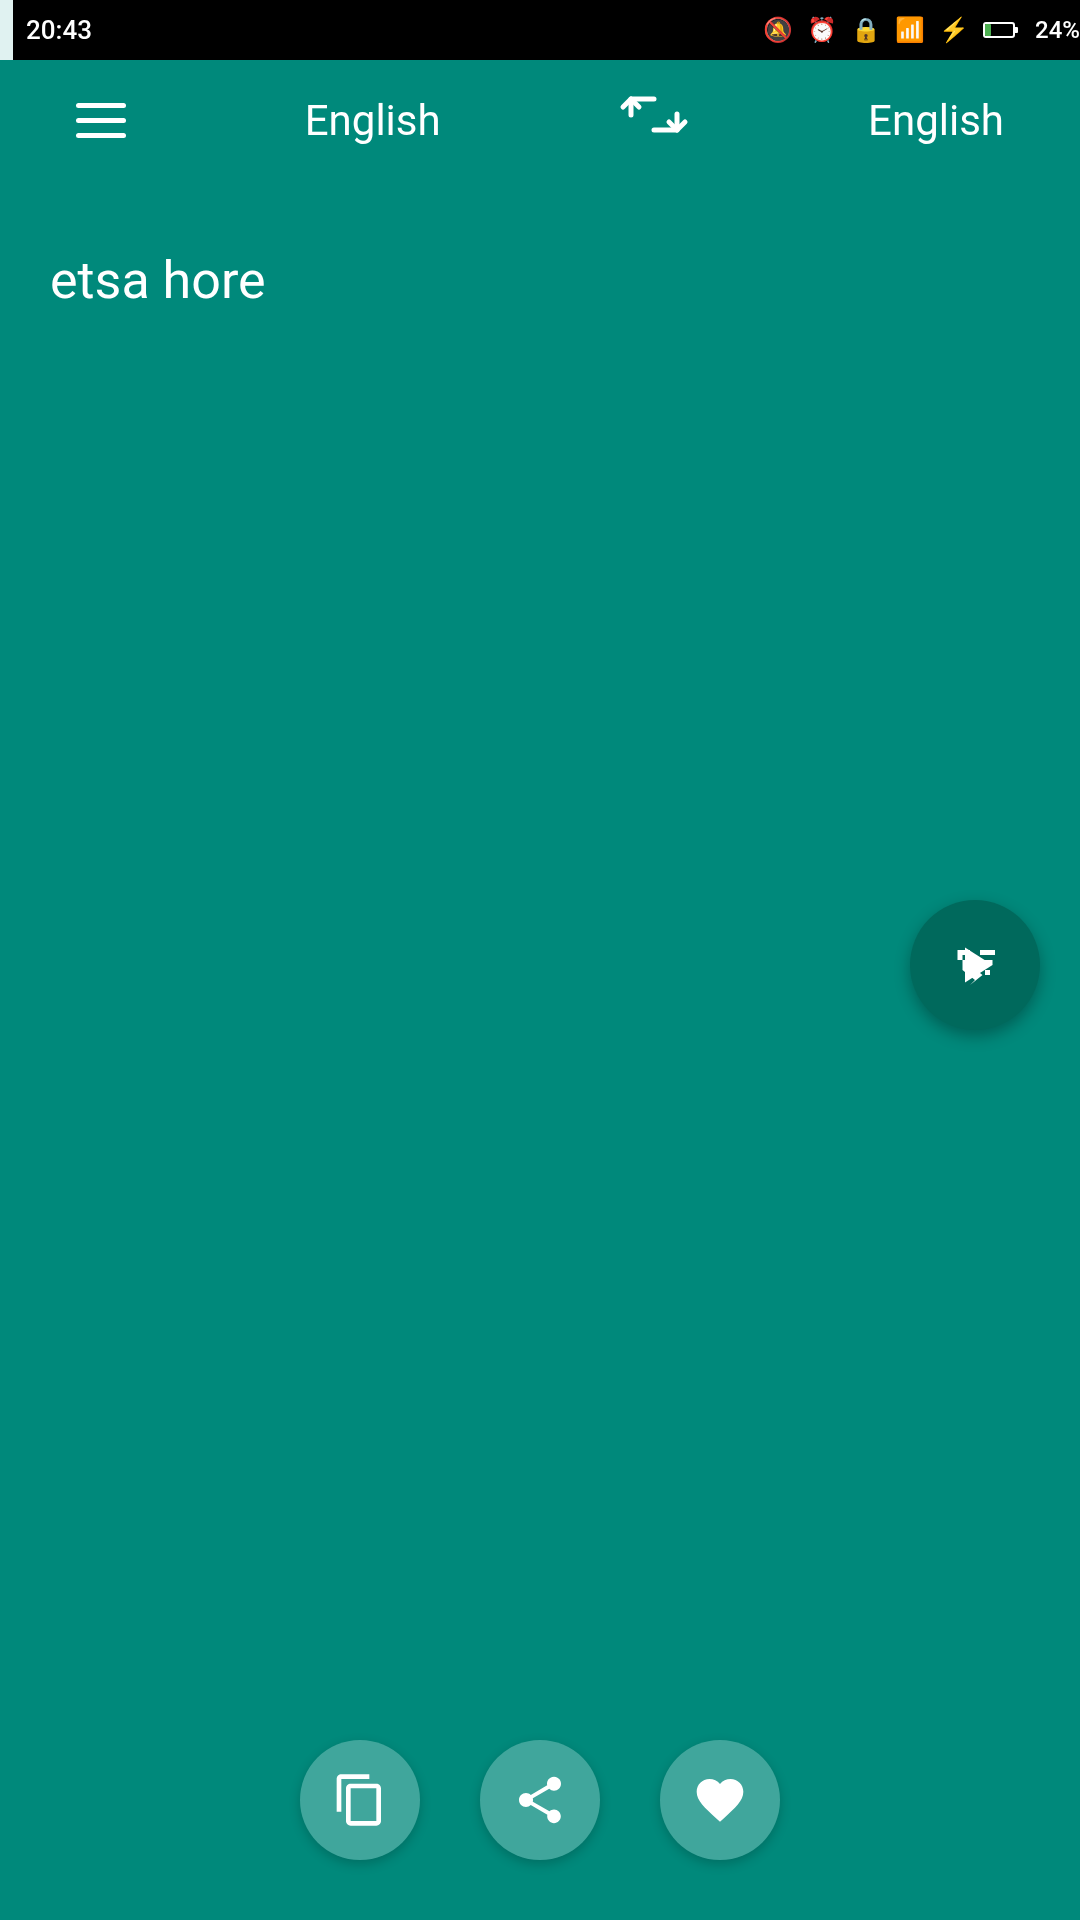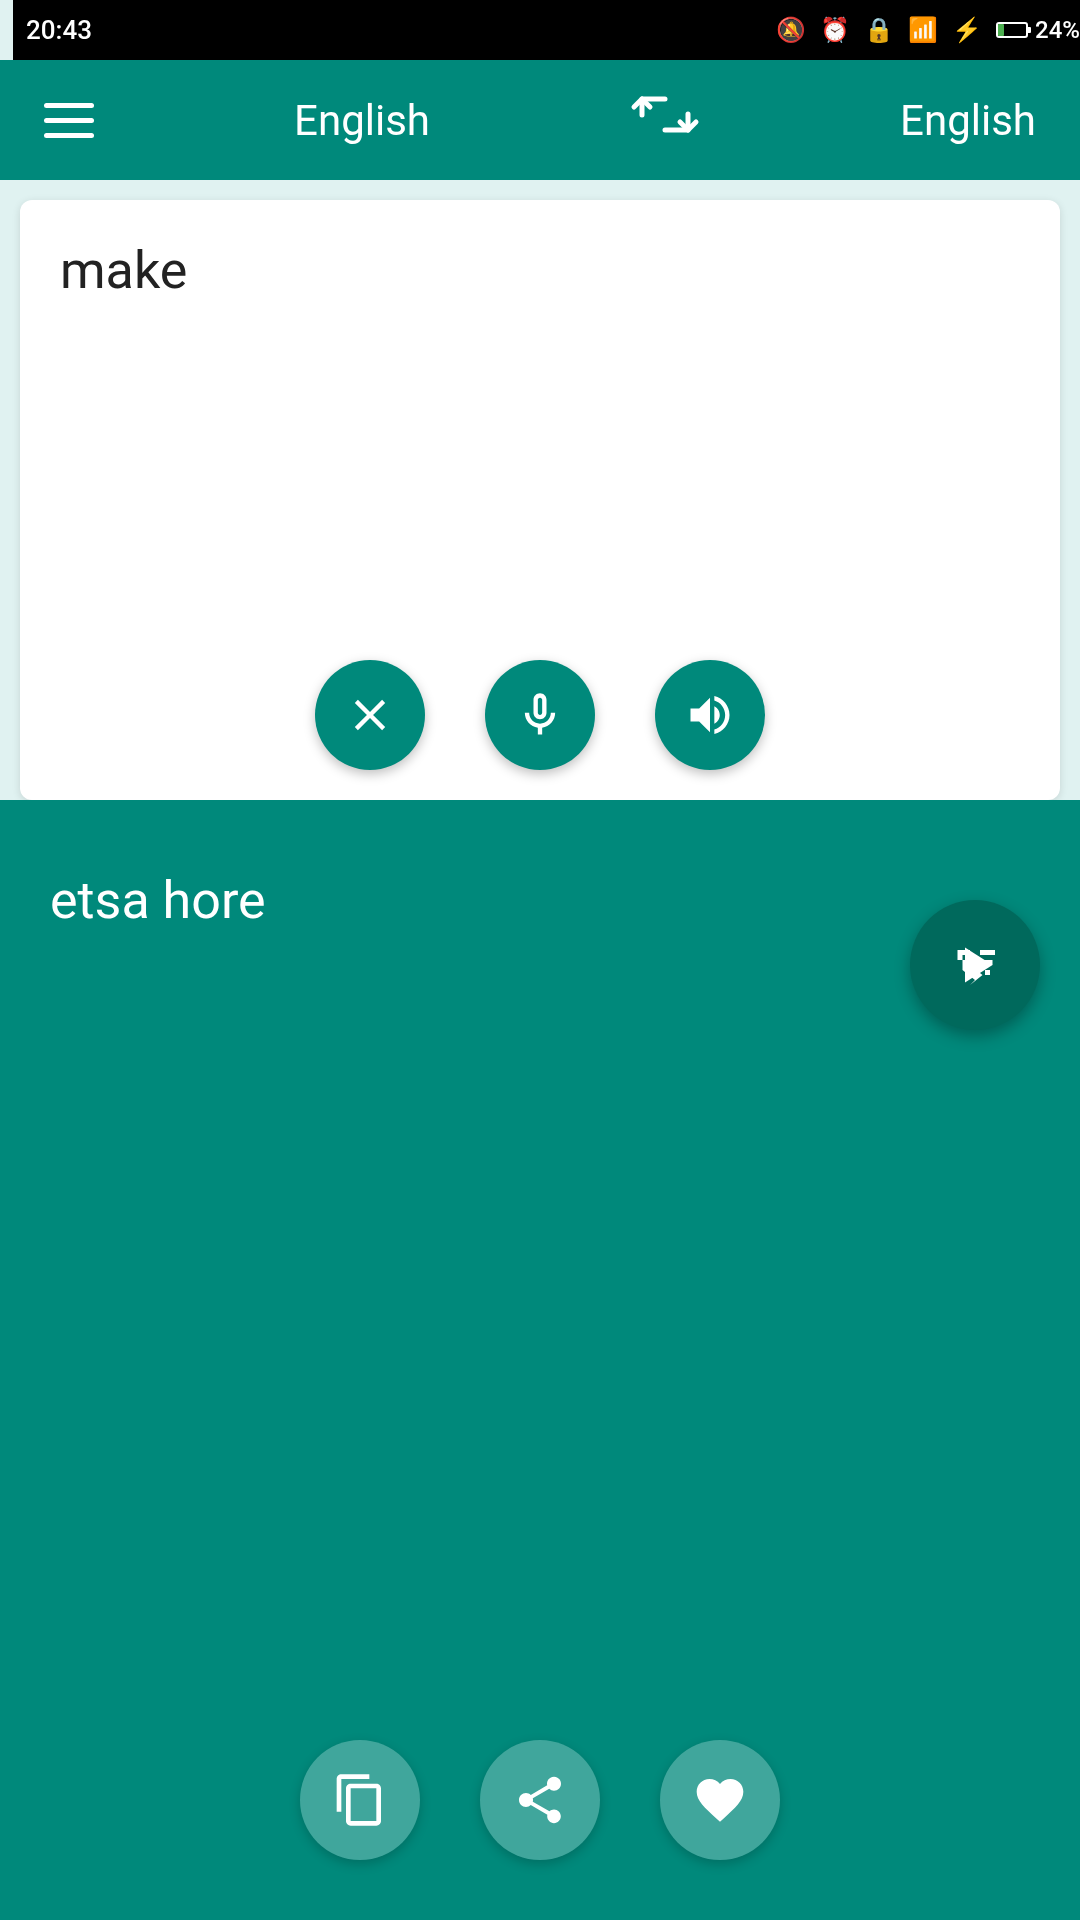--- a/index.html
+++ b/index.html
@@ -36,21 +36,21 @@
     .status-icon { font-size: 24px; }
 
     
     .toolbar {
       width: 100%;
       height: 120px;
       background: #00897b;
       display: flex;
       align-items: center;
       justify-content: space-between;
-      padding: 0 44px;
+      padding: 0 76px;
     }
     .toolbar-lang {
       color: #fff;
       font-size: 42px;
       font-weight: 400;
     }
     .toolbar-swap {
       color: #fff;
       font-size: 48px;
     }
@@ -179,21 +179,21 @@
     .target-btn svg {
       width: 56px;
       height: 56px;
       fill: #fff;
     }
 
     
     .battery {
       display: inline-flex;
       align-items: center;
-      gap: 3px;
+      gap: 16px;
       font-size: 24px;
     }
   </style>
 </head>
 <body>
 
 <div class="status-bar">
   <span class="status-bar-left">20:43</span>
   <div class="status-bar-right">
 
@@ -236,43 +236,20 @@
       <polyline points="35,43 58,43 58,27" stroke="#fff" stroke-width="5" stroke-linecap="round" stroke-linejoin="round" fill="none"></polyline>
       <polyline points="50,35 58,43 66,35" stroke="#fff" stroke-width="5" stroke-linecap="round" stroke-linejoin="round" fill="none"></polyline>
     </svg>
   </div>
 
   <span class="toolbar-lang">English</span>
 </div>
 
 <div class="main" style="position:relative;">
 
-  <div class="source-panel">
-    <span class="source-text">make</span>
-    <div class="source-actions">
-
-      <button class="action-btn">
-        <svg viewBox="0 0 24 24" xmlns="http://www.w3.org/2000/svg">
-          <path d="M19 6.41L17.59 5 12 10.59 6.41 5 5 6.41 10.59 12 5 17.59 6.41 19 12 13.41 17.59 19 19 17.59 13.41 12z"></path>
-        </svg>
-      </button>
-
-      <button class="action-btn">
-        <svg viewBox="0 0 24 24" xmlns="http://www.w3.org/2000/svg">
-          <path d="M12 14c1.66 0 3-1.34 3-3V5c0-1.66-1.34-3-3-3S9 3.34 9 5v6c0 1.66 1.34 3 3 3zm-1-9c0-.55.45-1 1-1s1 .45 1 1v6c0 .55-.45 1-1 1s-1-.45-1-1V5zm6 6c0 2.76-2.24 5-5 5s-5-2.24-5-5H5c0 3.53 2.61 6.43 6 6.92V21h2v-3.08c3.39-.49 6-3.39 6-6.92h-2z"></path>
-        </svg>
-      </button>
-
-      <button class="action-btn">
-        <svg viewBox="0 0 24 24" xmlns="http://www.w3.org/2000/svg">
-          <path d="M3 9v6h4l5 5V4L7 9H3zm13.5 3c0-1.77-1.02-3.29-2.5-4.03v8.05c1.48-.73 2.5-2.25 2.5-4.02zM14 3.23v2.06c2.89.86 5 3.54 5 6.71s-2.11 5.85-5 6.71v2.06c4.01-.91 7-4.49 7-8.77 0-4.28-2.99-7.86-7-8.77z"></path>
-        </svg>
-      </button>
-    </div>
-  </div>
 
   <button class="translate-fab" style="position:absolute; right:40px; top:720px; z-index:10;">
     <svg viewBox="0 0 24 24" xmlns="http://www.w3.org/2000/svg">
       <path fill="#fff" d="M10 6v2H5v2h5v2L8 14l2-2 5 4-5 4 2-2-5-4V8H5V6h5zm4 0h6v2h-6V6zm1 4h4v2h-4v-2zm1 4h2v2h-2v-2z"></path>
     </svg>
 
     <svg viewBox="0 0 24 24" xmlns="http://www.w3.org/2000/svg" style="position:absolute;">
       <path fill="#fff" d="M8 5v14l11-7z"></path>
     </svg>
   </button>

